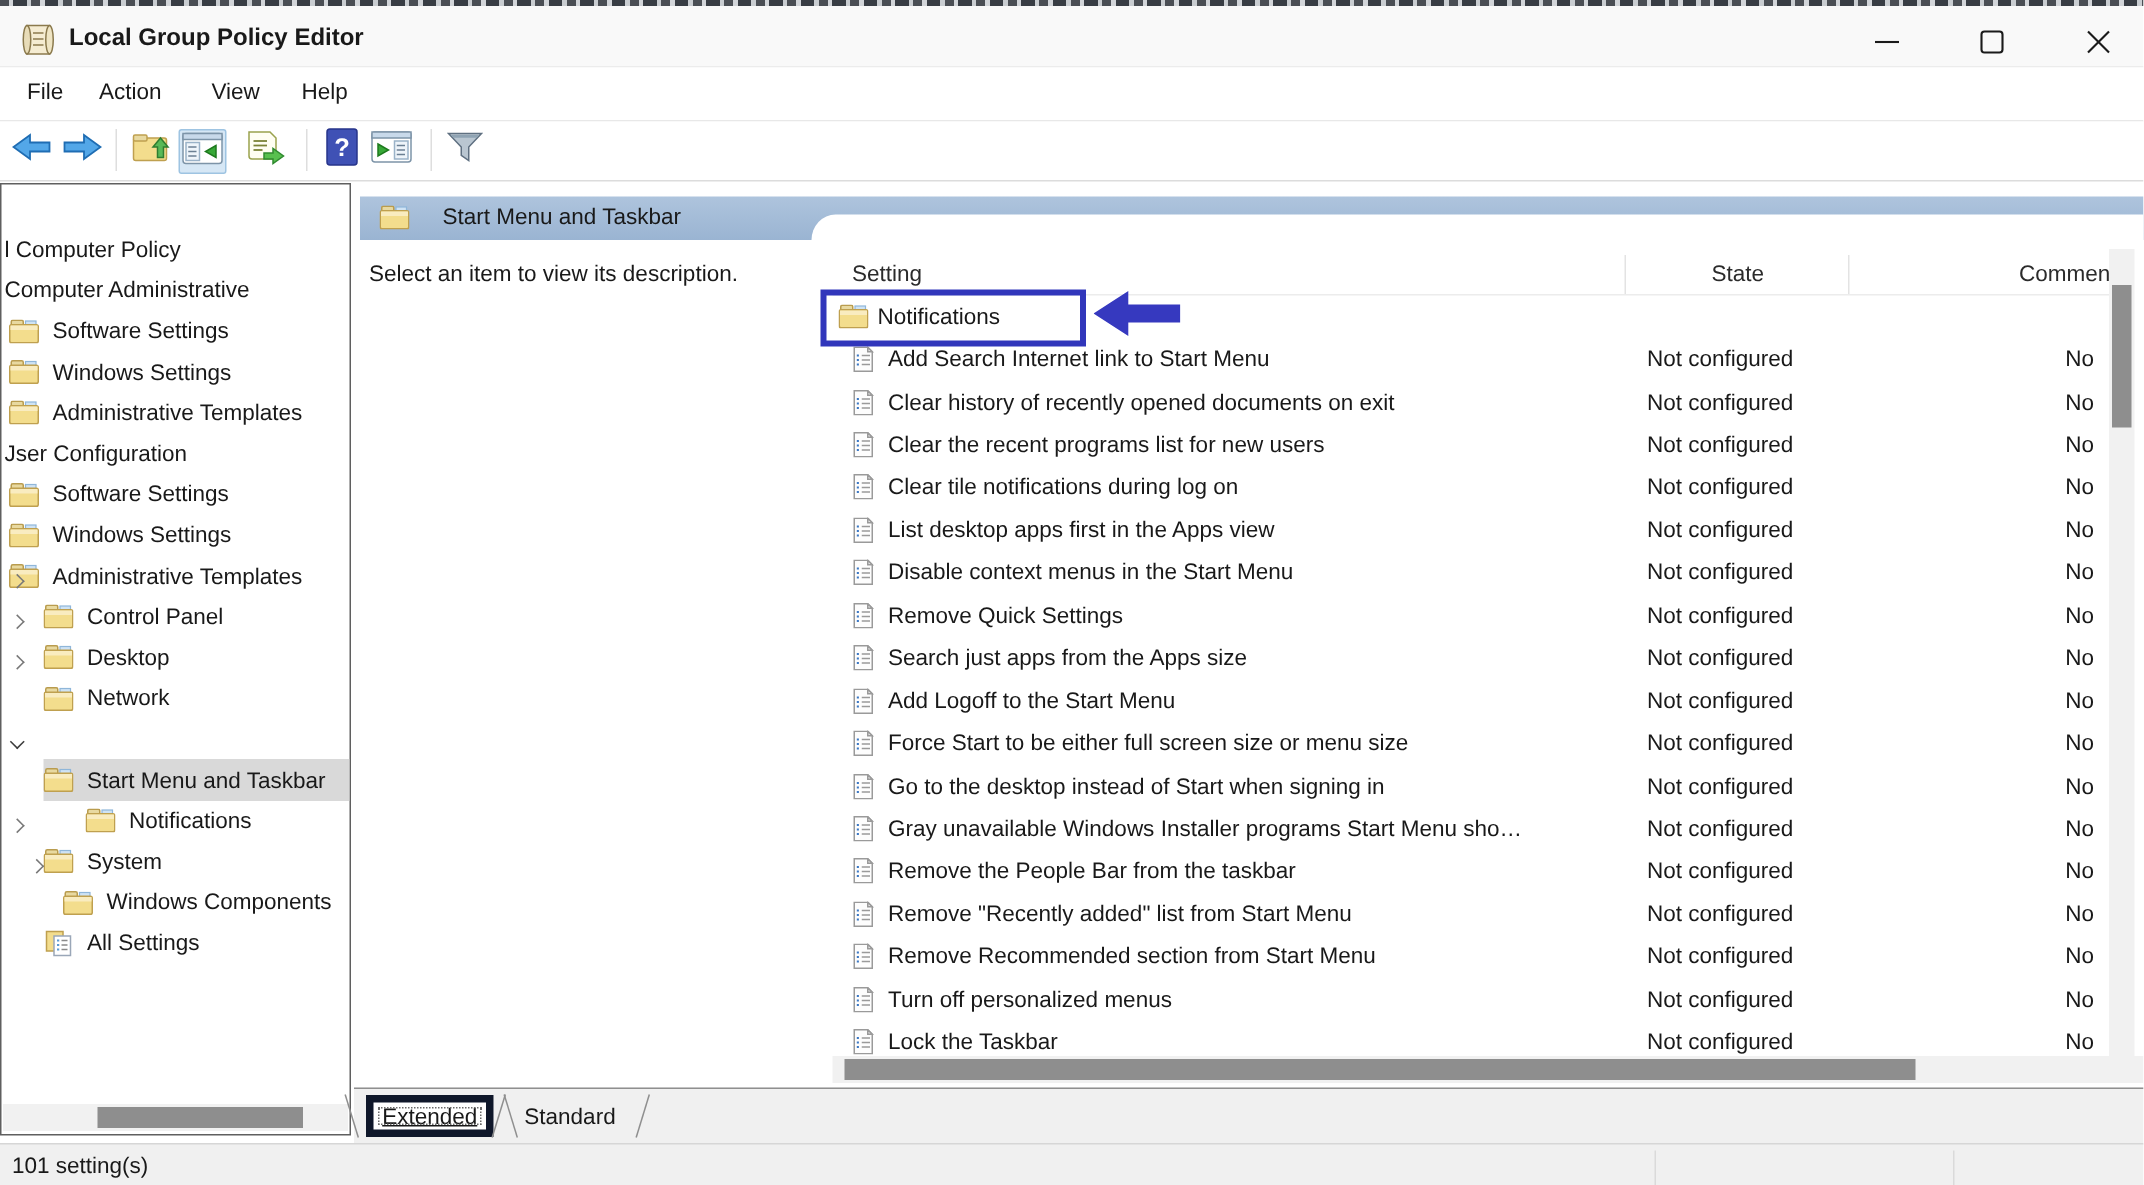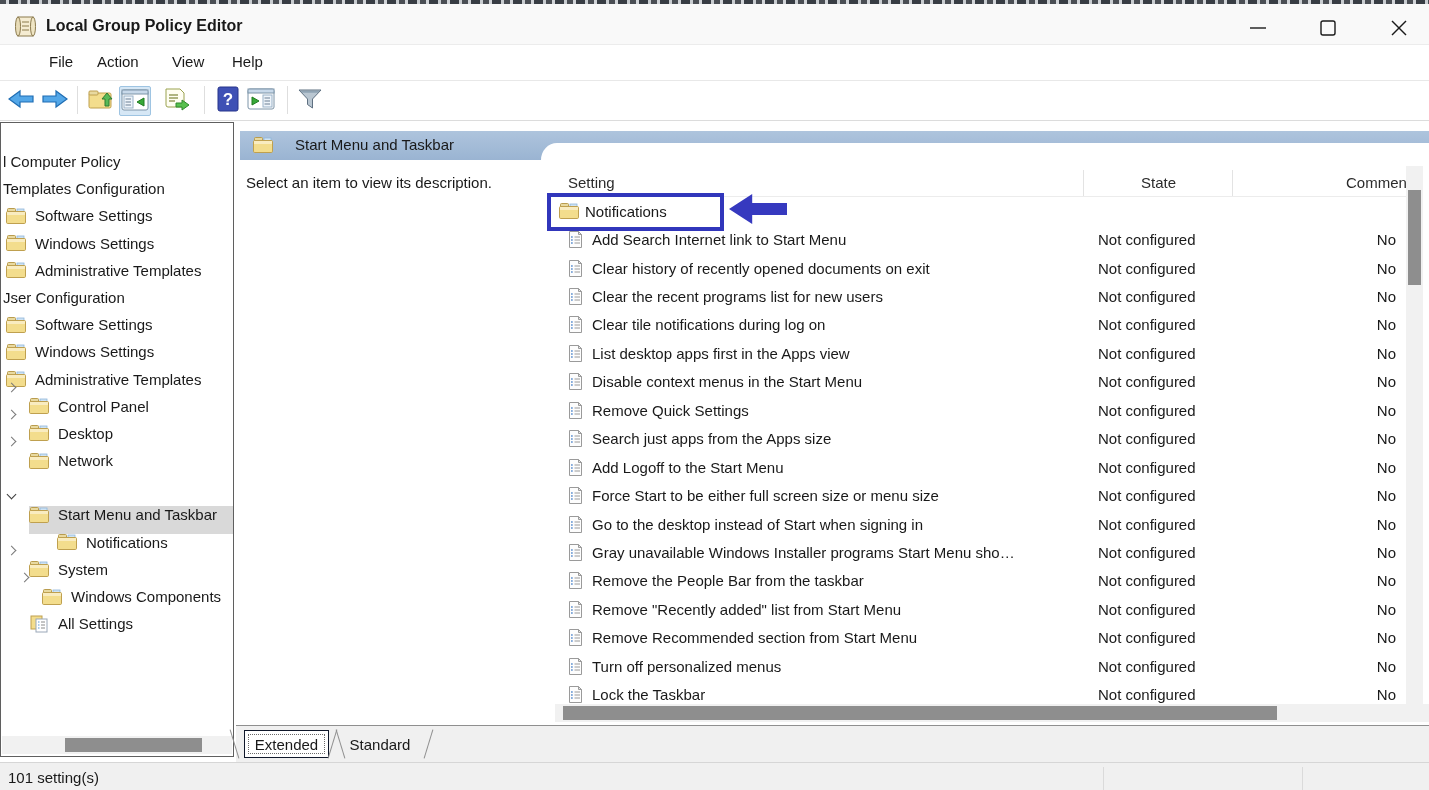--- a/index.html
+++ b/index.html
@@ -17,37 +17,37 @@
 
   
   .titlebar{left:0;top:4px;width:1429px;height:40px;background:#f9f9f9;border-bottom:1px solid #ececec;font-weight:bold;}
   .app-icon{left:14px;top:11px;width:23px;height:23px;}
   .window-title{left:46px;top:13px;font-size:16px;}
   .winbtn{top:4px;width:46px;height:40px;display:flex;align-items:center;justify-content:center;cursor:default;}
   .btn-min{left:1235px;} .btn-max{left:1305px;} .btn-close{left:1376px;}
 
   
   .menubar{left:0;top:45px;width:1429px;height:35px;background:#ffffff;border-bottom:1px solid #e8e8e8;}
-  .menu-item{position:absolute;top:8px;margin-left:31px;}
+  .menu-item{position:absolute;top:8px;}
   .m0{left:18px;} .m1{left:66px;} .m2{left:141px;} .m3{left:201px;}
 
   
   .toolbar{left:0;top:81px;width:1429px;height:39px;background:#ffffff;border-bottom:1px solid #dcdcdc;}
   .tbtn{position:absolute;top:5px;width:30px;height:28px;display:flex;align-items:center;justify-content:center;}
   .tbtn.active{background:#d6e7f5;border:1px solid #9ec4e2;border-radius:2px;}
   .tsep{position:absolute;top:5px;width:1px;height:28px;background:#dedede;}
 
   
   .tree-panel{left:0;top:122px;width:234px;height:635px;background:#ffffff;border:1px solid #5f5f5f;box-sizing:border-box;overflow:hidden;}
   .tree-items{position:absolute;left:0;top:6px;right:0;}
   .tree-row{height:27.2px;display:flex;align-items:center;white-space:nowrap;}
   .chev{width:25px;height:27px;display:inline-flex;align-items:center;flex:none;}
   .chev.collapsed::before{content:"";width:6px;height:6px;border-right:1.6px solid #787878;border-bottom:1.6px solid #787878;transform:rotate(-45deg);margin-left:4px;}
   .chev.expanded::before{content:"";width:6px;height:6px;border-right:1.6px solid #3c3c3c;border-bottom:1.6px solid #3c3c3c;transform:rotate(45deg);margin-left:4px;margin-top:-3px;}
-  .row-inner{display:flex;flex:1;height:100%;margin-top:48px;}
+  .row-inner{display:flex;align-items:center;flex:1;height:100%;margin-top:48px;}
   .tree-row.selected .row-inner{background:#d9d9d9;}
   .ticon{width:20px;height:17px;margin-right:9px;flex:none;display:inline-flex;align-items:center;}
   .tlabel{white-space:nowrap;}
   .tree-hscroll{position:absolute;left:1px;right:1px;bottom:2px;height:18px;background:#f1f1f1;}
   .tree-hthumb{position:absolute;left:63px;top:2px;width:137px;height:14px;background:#8e8e8e;}
 
   
   .rp-header{left:240px;top:131px;width:1189px;height:29px;background:linear-gradient(#aec4dd,#9ab4d2);}
   .rp-header-icon{left:253px;top:137px;width:20px;height:16px;}
   .rp-header-title{left:295px;top:136px;}
@@ -77,22 +77,22 @@
   .hscroll{left:555px;top:704px;width:874px;height:18px;background:#f1f1f1;}
   .hthumb{position:absolute;left:8px;top:2px;width:714px;height:14px;background:#8e8e8e;}
 
   
   .anno-box{left:547px;top:193px;width:169px;height:30px;border:4px solid #3136bb;z-index:6;}
   .anno-arrow{left:729px;top:194px;width:58px;height:30px;background:#3639bf;z-index:6;
     clip-path:polygon(0 50%,40% 0,40% 30%,100% 30%,100% 70%,40% 70%,40% 100%);}
 
   
   .tabs-strip{left:236px;top:725px;width:1193px;height:37px;background:#f0f0f0;border-top:1px solid #8f8f8f;}
-  .tab-active{position:absolute;left:8px;top:4px;width:85px;height:28px;background:#ffffff;border:1px solid #0f172a;
-    display:flex;align-items:center;justify-content:center;box-sizing:border-box;}
+  .tab-active{position:absolute;left:8px;top:4px;width:85px;height:28px;background:#ffffff;border:5px solid #0f172a;
+    display:flex;align-items:center;justify-content:center;box-sizing:border-box;text-decoration:underline;}
   .tab-active::after{content:"";position:absolute;inset:3px;border:1px dotted #6a6a6a;}
   .tab-standard{position:absolute;left:103px;top:4px;width:82px;height:28px;display:flex;align-items:center;justify-content:center;}
   .tab-slant{position:absolute;top:3px;width:1px;height:30px;background:#8f8f8f;}
   .sl1{left:-2px;transform:rotate(-17deg);}
   .sl2{left:96px;transform:rotate(17deg);}
   .sl3{left:104px;transform:rotate(-17deg);}
   .sl4{left:192px;transform:rotate(17deg);}
 
   
   .statusbar{left:0;top:762px;width:1429px;height:28px;background:#f0f0f0;border-top:1px solid #d6d6d6;box-sizing:border-box;}
@@ -226,21 +226,21 @@
 
 <div class="abs tree-panel">
   <div class="tree-items" id="tree-items">
       <div class="tree-row" style="padding-left: 2px;">
         <span class="row-inner">
           <span class="tlabel">l Computer Policy</span>
         </span>
       </div>
       <div class="tree-row" style="padding-left: 2px;">
         <span class="row-inner">
-          <span class="tlabel">Templates Configuration</span>
+          <span class="tlabel">Computer Administrative</span>
         </span>
       </div>
       <div class="tree-row" style="padding-left: 5px;">
         <span class="row-inner">
           <span class="ticon">
             <svg width="20" height="16" viewBox="0 0 20 16">
               <rect x="1.5" y="0.5" width="8" height="5" rx="1" fill="#e8d9a0" stroke="#b99c4e"></rect>
               <rect x="11" y="1" width="7" height="4" fill="#cfe3f4" stroke="#8fb6d9" stroke-width="0.8"></rect>
               <rect x="0.5" y="3.5" width="19" height="12" rx="1.2" fill="#f3dd8d" stroke="#bfa04f"></rect>
               <rect x="1" y="4" width="18" height="3" fill="#f9ecc0"></rect>

